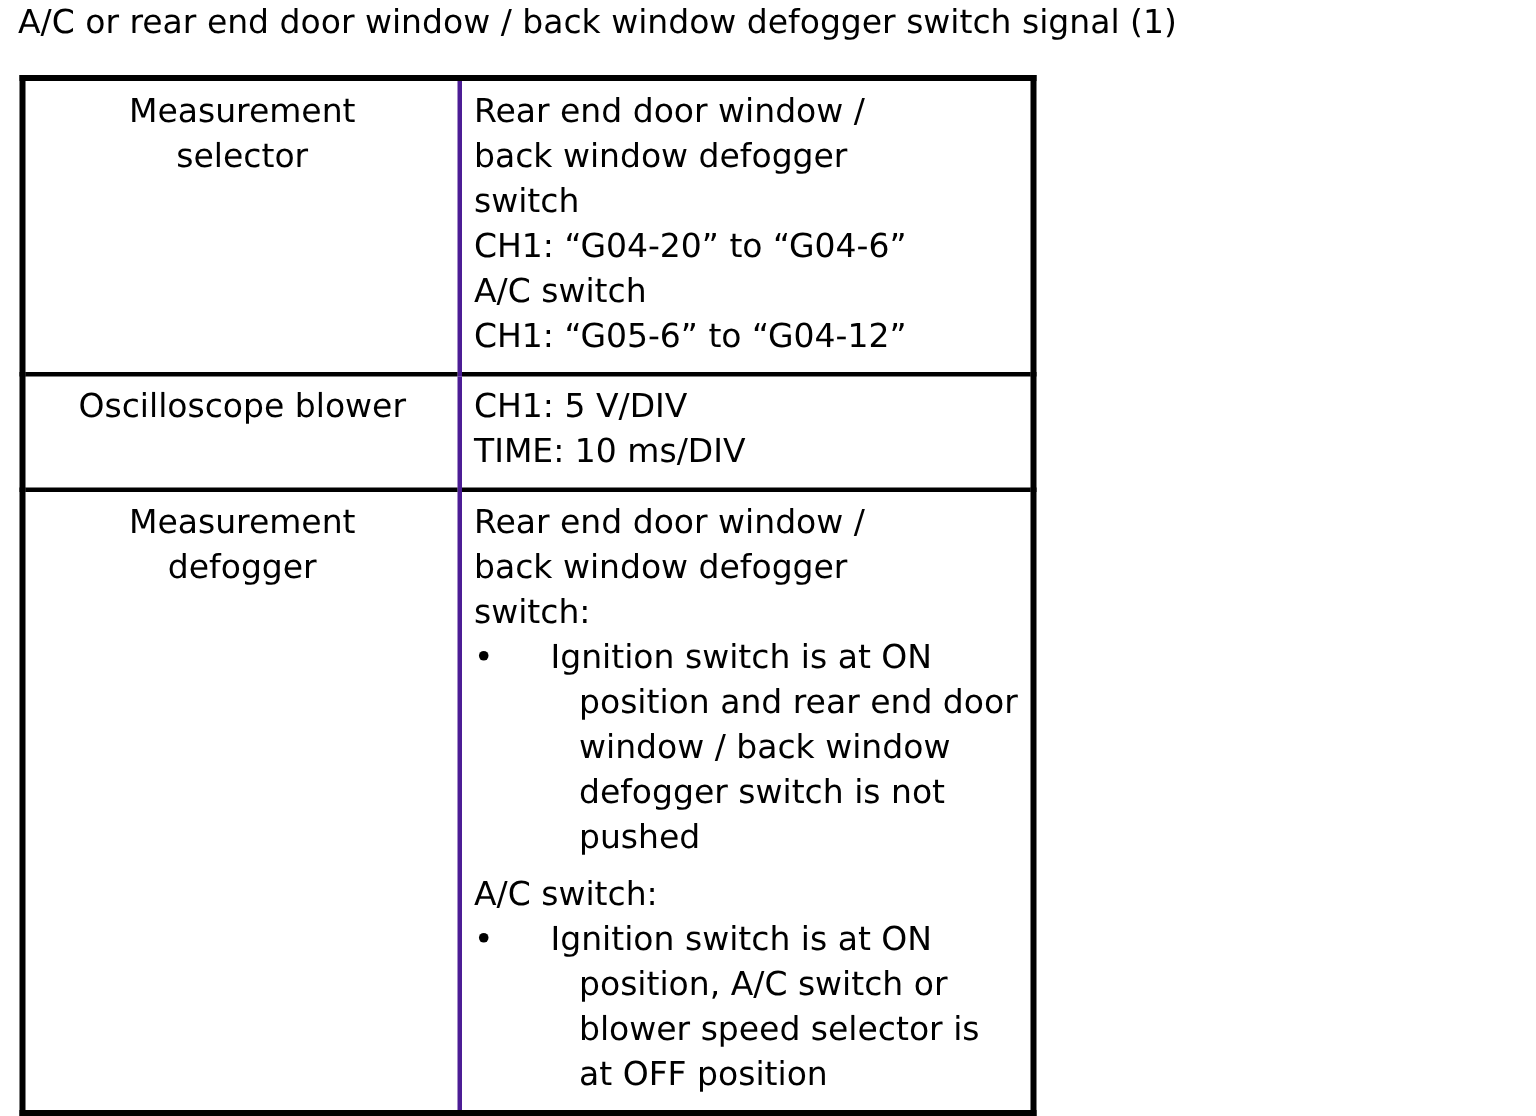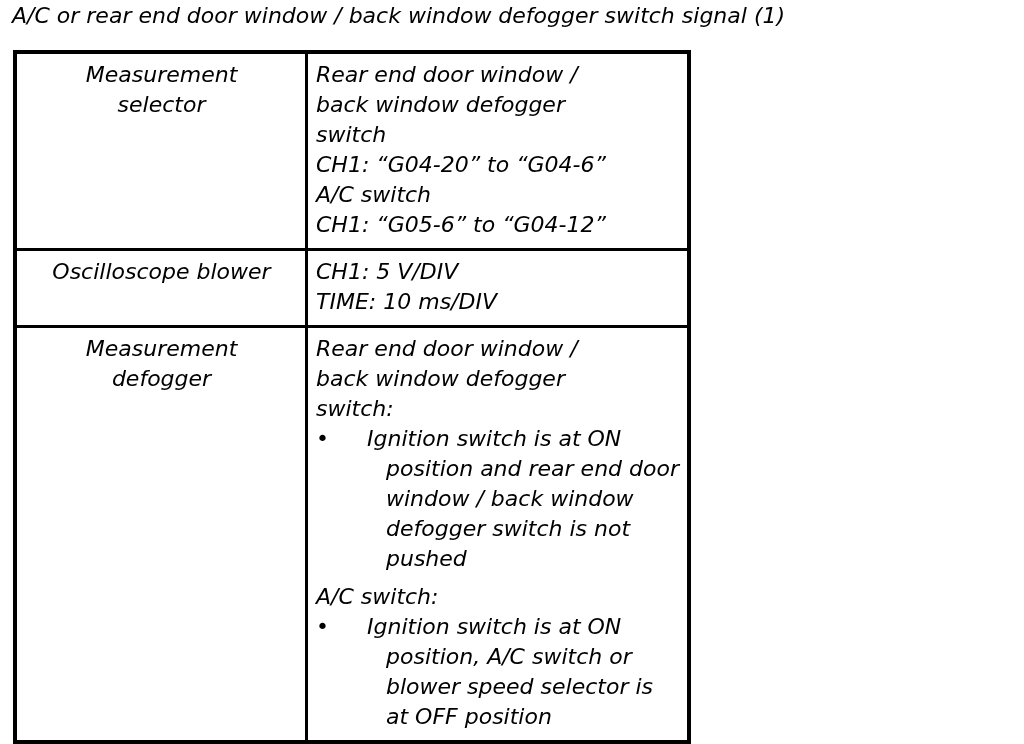--- a/index.html
+++ b/index.html
@@ -13,21 +13,20 @@
     height: 744px;
     font-family: "DejaVu Sans", "Liberation Sans", sans-serif;
     color: #000000;
     -webkit-font-smoothing: none;
     overflow: hidden;
   }
   .page {
     position: relative;
     width: 884px;
     height: 744px;
-    font-style: italic;
   }
 
   
   .page-title {
     position: absolute;
     left: 12px;
     top: 2px;
     width: 1006px;
     font-size: 22px;
     line-height: 28px;
@@ -54,21 +53,21 @@
   }
   .col-label { width: 288px; }
   .col-value { width: 379px; }
 
   
   .spec-table tr + tr > td {
     border-top: 3px solid #000;
   }
   
   .spec-table td.col-value {
-    border-left: 3px solid #000000;
+    border-left: 3px solid #4c1d95;
   }
 
   .cell-inner {
     padding: 6px 8px 8px 8px;
     font-size: 22px;
     line-height: 30px;
   }
   .col-label .cell-inner {
     padding-left: 9px;
     text-align: center;

